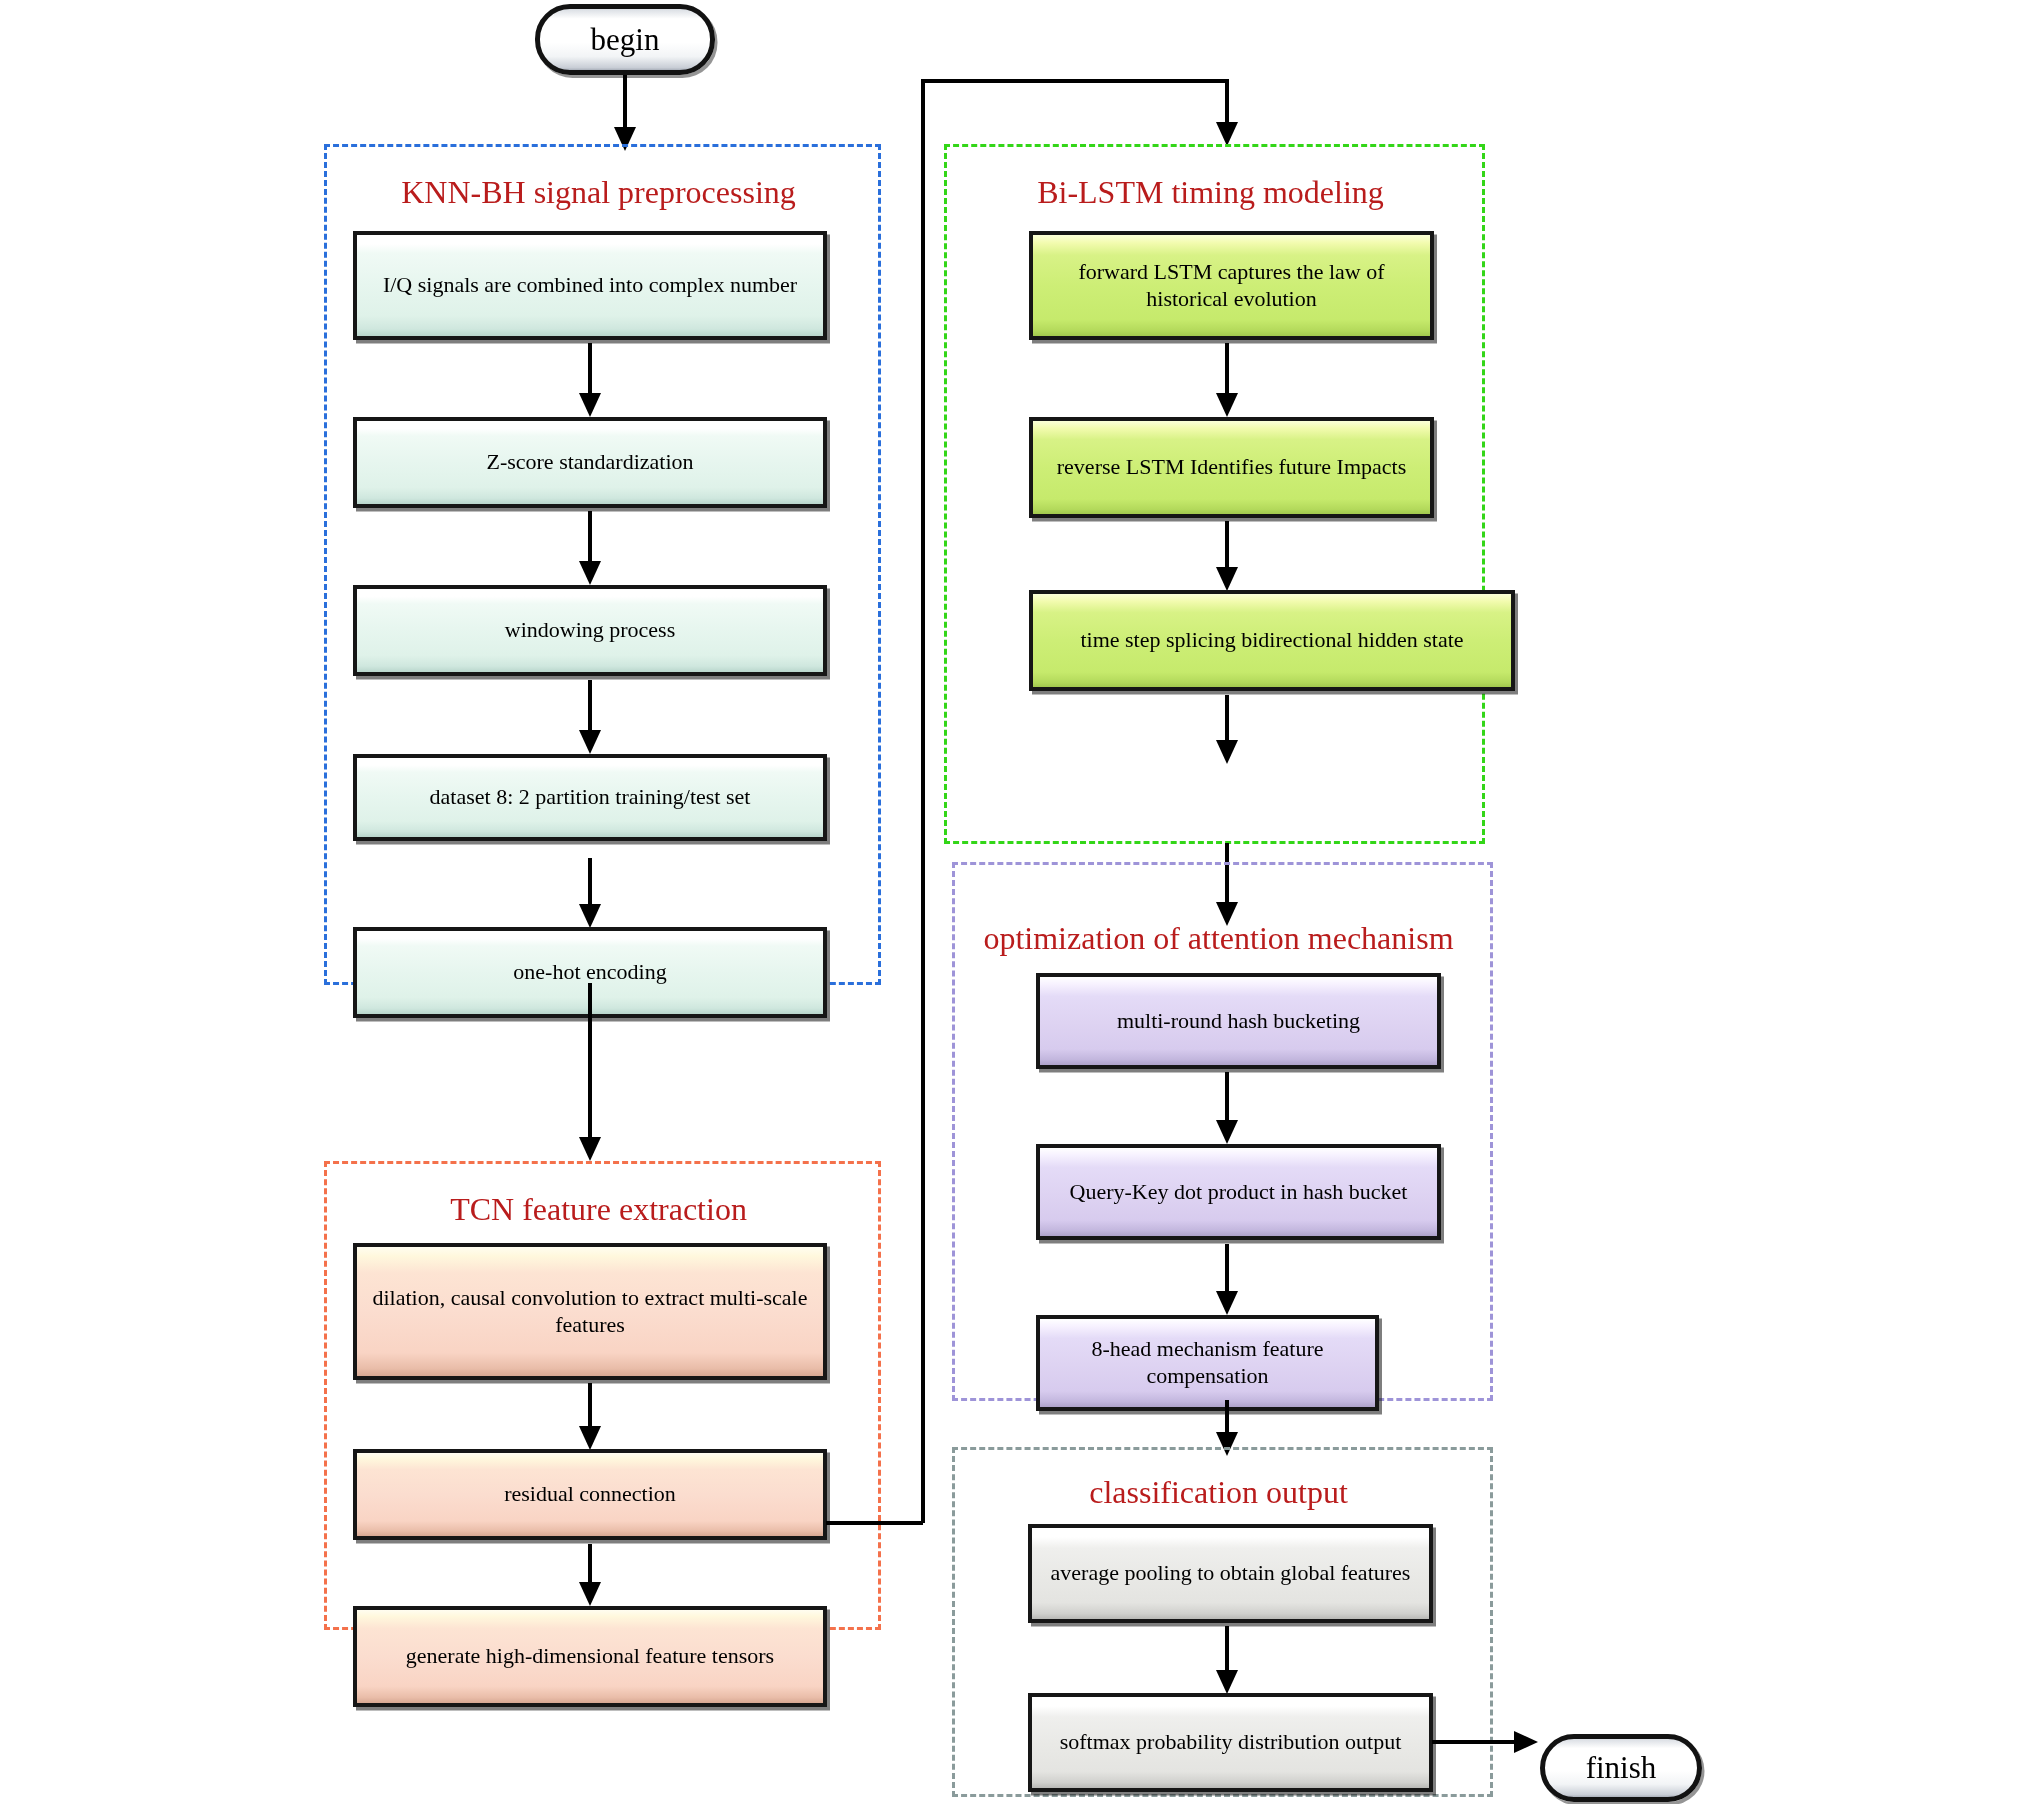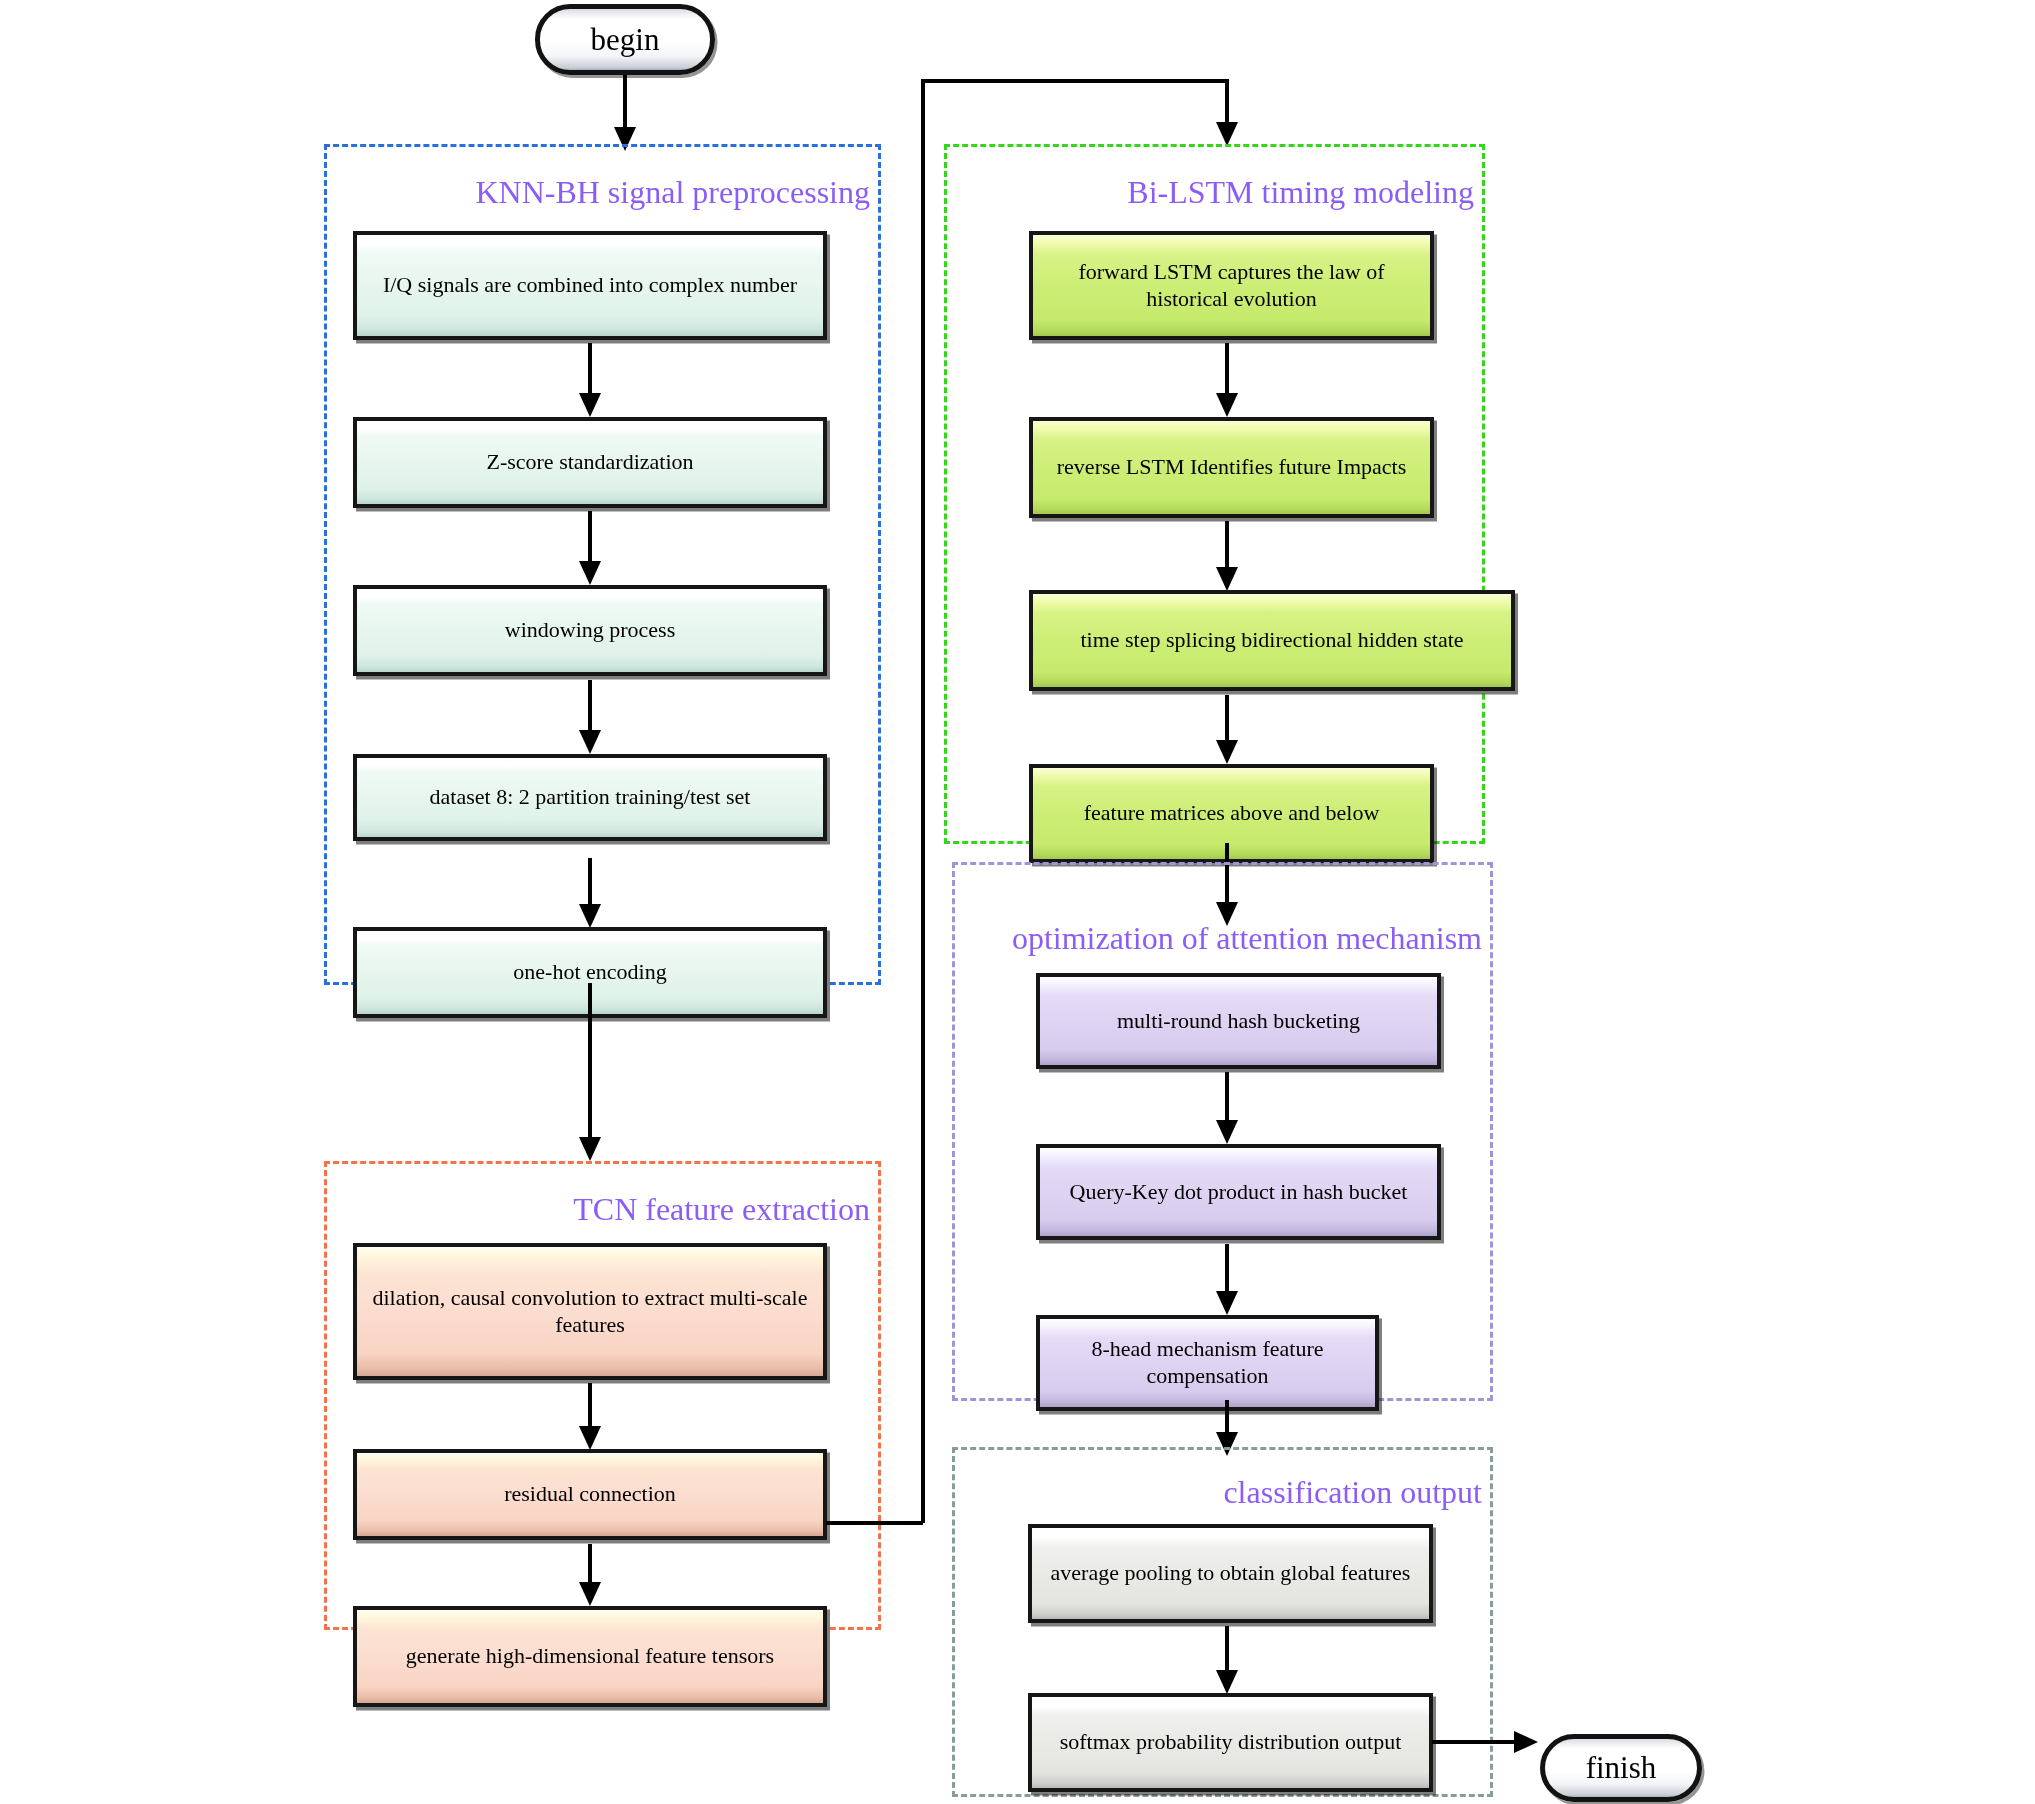--- a/index.html
+++ b/index.html
@@ -15,23 +15,23 @@
 
   
   .group{
     position:absolute;
     box-sizing:border-box;
     background:transparent;
   }
   .group-title{
     position:absolute;
     left:0; right:8px;
-    text-align:right;
+    text-align:center;
     font-size:32px;
-    color:#8b5cf6;
+    color:#b91c1c;
     line-height:1.1;
     white-space:nowrap;
   }
   .g-knn   { border:3.5px dashed #2a6fdb; }
   .g-tcn   { border:3.5px dashed #f4714b; }
   .g-lstm  { border:3.5px dashed #33d618; }
   .g-attn  { border:3.5px dashed #9e94d8; }
   .g-class { border:3.5px dashed #8a9b9b; }
 
   
@@ -236,23 +236,20 @@
   </div>
   <div class="vline" style="left:1225px;top:521px;height:53px;"></div>
   <div class="arrow-down" style="left:1216px;top:567px;"></div>
 
   <div class="node n-green" style="left:1029px;top:590px;width:486px;height:101px;">
     <span class="lbl">time step splicing bidirectional hidden state</span>
   </div>
   <div class="vline" style="left:1225px;top:695px;height:53px;"></div>
   <div class="arrow-down" style="left:1216px;top:740px;"></div>
 
-  <div class="node n-green" style="left:1029px;top:764px;width:405px;height:99px;">
-    <span class="lbl">feature matrices above and below</span>
-  </div>
 
   <div class="vline" style="left:1225px;top:843px;height:71px;"></div>
   <div class="arrow-down" style="left:1216px;top:902px;"></div>
 
   <div class="group g-attn" style="left:952px;top:862px;width:541px;height:539px;">
     <div class="group-title" style="top:56px;">optimization of attention mechanism</div>
   </div>
 
   <div class="node n-purple" style="left:1036px;top:973px;width:405px;height:96px;">
     <span class="lbl">multi-round hash bucketing</span>

